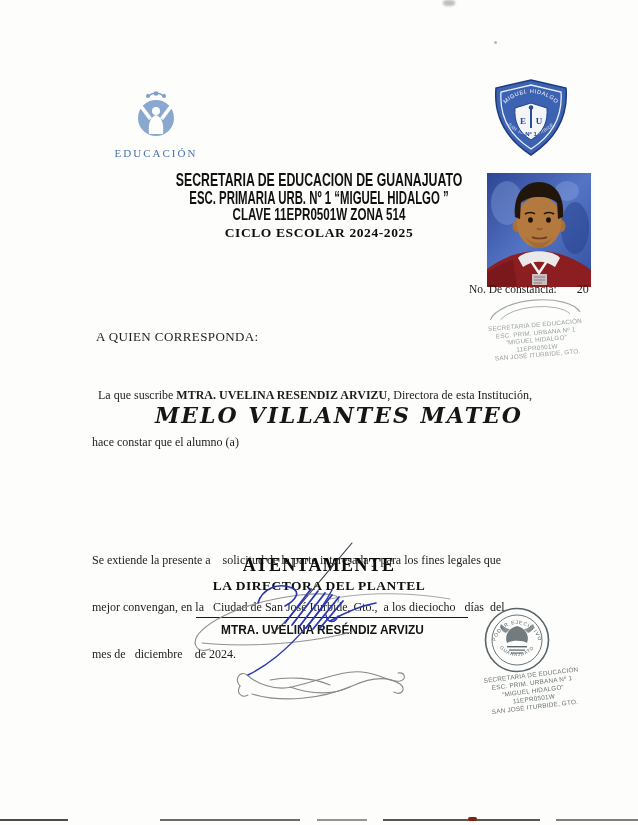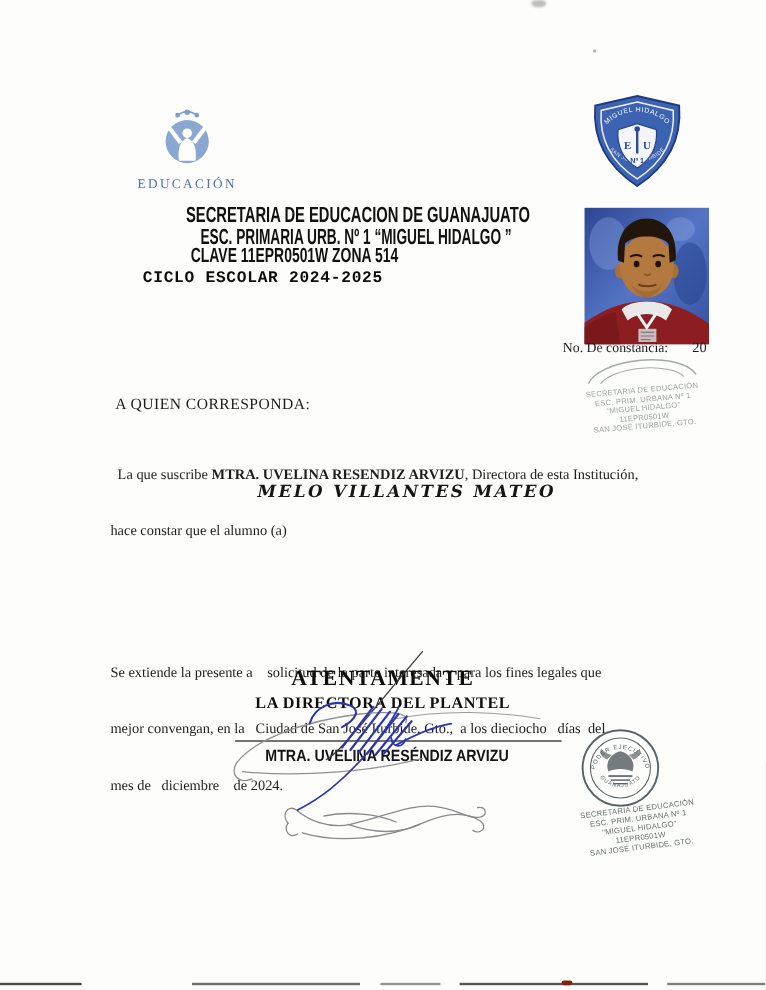--- a/index.html
+++ b/index.html
@@ -1,27 +1,27 @@
 <!DOCTYPE html>
 <html><head>
 <meta charset="utf-8">
 <style>
   html,body{margin:0;padding:0;background:#e9e9e9;}
   .page{position:relative;width:638px;height:825px;background:#fdfdfc;margin:0 auto;
         font-family:"Liberation Serif",serif;color:#1d1d1d;overflow:hidden;}
   .abs{position:absolute;}
 
   
-  .hdr{left:119px;top:171px;width:400px;z-index:3;}
+  .hdr{left:119px;top:171px;width:400px;text-align:center;z-index:3;}
   .hdr-cond{font-family:"Liberation Sans",sans-serif;font-weight:700;color:#111;
             display:block;height:17.5px;line-height:17.5px;font-size:15px;
             transform:scale(0.82,1.22);transform-origin:50% 50%;white-space:nowrap;}
   .hdr-l2{transform:scale(0.76,1.22);}
   .hdr-l3{font-size:14.5px;transform:scale(0.80,1.18);}
-  .hdr-serif{font-family:Liberation Mono, monospace;font-weight:700;font-size:13.5px;
+  .hdr-serif{font-family:Liberation Serif, serif;font-weight:700;font-size:13.5px;
              letter-spacing:0.6px;margin-top:1px;color:#0d0d0d;}
 
   
   .logo{left:104px;top:90px;width:104px;text-align:center;z-index:2;}
   .logo-label{font-family:"Liberation Serif",serif;font-weight:400;font-size:11px;
               letter-spacing:2px;color:#4a72aa;margin-top:1px;}
 
   
   .photo{left:487px;top:173px;width:104px;height:114px;z-index:2;box-shadow:0 0 0 1px #c8ccd4 inset;}
 
@@ -38,21 +38,21 @@
 
   
   .salutation{left:96px;top:329px;font-size:13px;letter-spacing:.4px;z-index:3;}
   .para{left:92px;width:505px;font-size:12px;line-height:15.8px;z-index:3;white-space:pre-wrap;}
   .p1{top:356px;}
   .p2{top:447px;}
   .p3{top:521px;}
   .bold{font-weight:700;}
   .student-name{left:139px;top:402px;width:400px;text-align:center;z-index:3;
         font-family:"DejaVu Serif",serif;font-style:italic;font-weight:700;
-        font-size:14px;letter-spacing:2px;color:#161616;}
+        font-size:22px;letter-spacing:2px;color:#161616;}
 
   
   .closing{left:119px;top:555px;width:400px;text-align:center;z-index:3;}
   .atent{font-weight:700;font-size:18px;letter-spacing:1.3px;color:#0e0e0e;}
   .role{font-weight:700;font-size:13.5px;letter-spacing:.5px;margin-top:2px;color:#0e0e0e;}
   .sig-rule{left:196px;top:617px;width:272px;border-top:1.4px solid #1a1a1a;z-index:4;}
   .signer{left:150px;top:622px;width:345px;text-align:center;z-index:4;
           font-family:"Liberation Sans",sans-serif;font-weight:700;font-size:13.5px;
           transform:scaleX(0.88);transform-origin:50% 50%;white-space:nowrap;color:#141414;}
 

